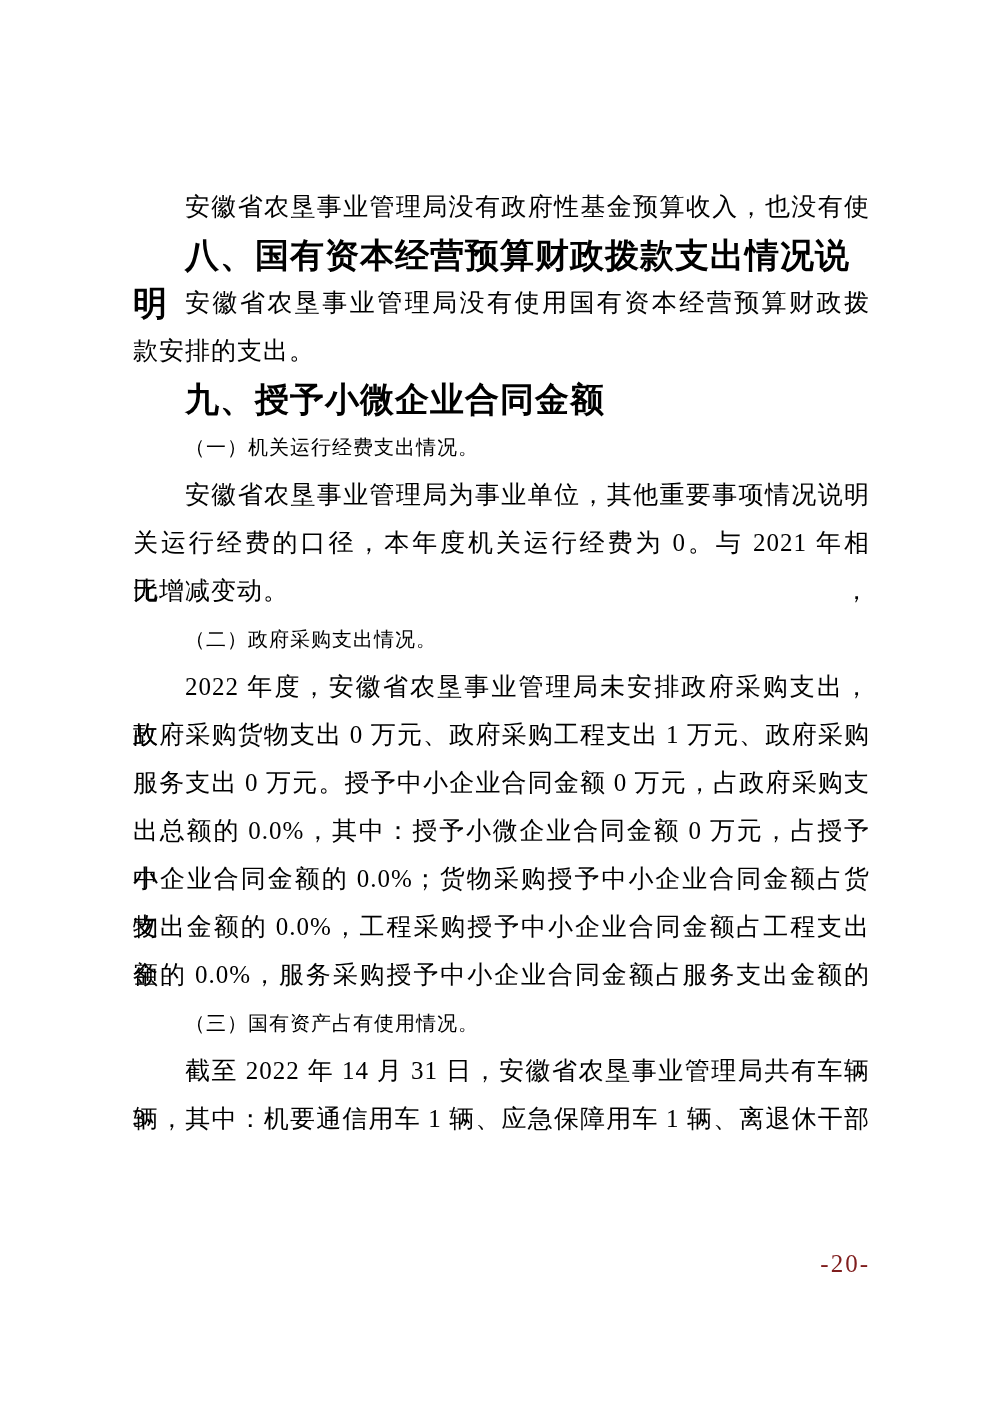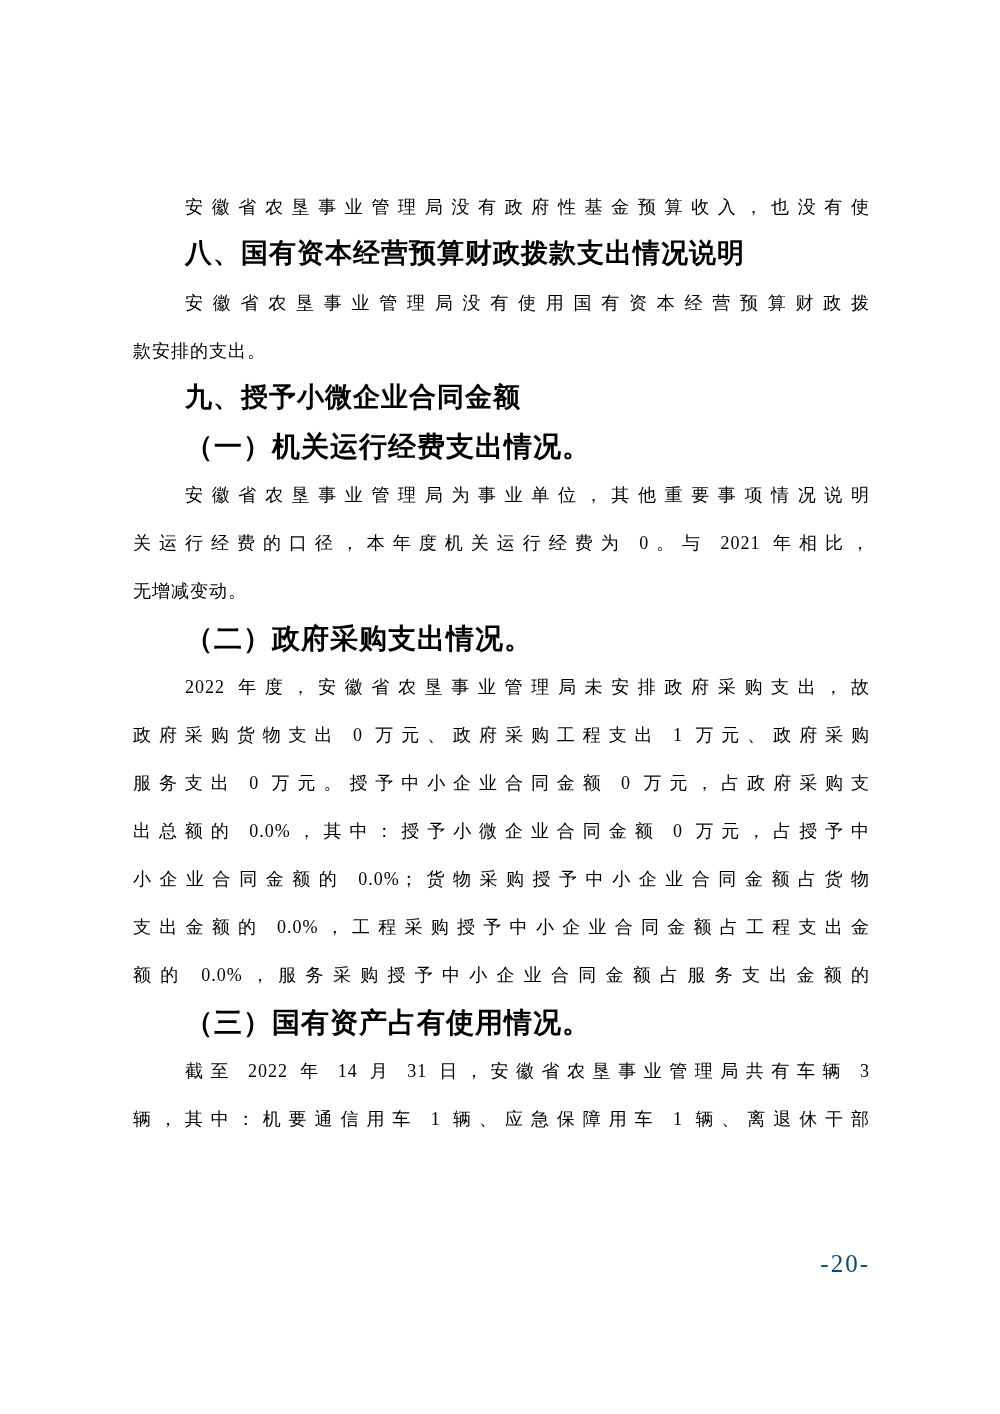--- a/index.html
+++ b/index.html
@@ -18,54 +18,54 @@
   }
   .content {
     position: absolute;
     left: 133px;
     top: 183px;
     width: 737px;
   }
   .line {
     height: 48px;
     line-height: 48px;
-    font-size: 18px;
+    font-size: 25px;
     letter-spacing: 1px;
     white-space: normal;
     overflow: visible;
   }
   .line.h1 {
-    font-size: 27px;
+    font-size: 34px;
     font-weight: 700;
-    font-family: Liberation Mono, monospace;
+    font-family: Liberation Sans, sans-serif;
     letter-spacing: 1px;
   }
   .line.h2 {
-    font-size: 28px;
-    font-weight: 700;
+    font-size: 20px;
+    font-weight: 400;
     font-family: "Liberation Serif", "DejaVu Serif", serif;
     letter-spacing: 1px;
   }
   .line.indent {
     text-indent: 52px;
   }
   .line.justify {
     text-align: justify;
     text-align-last: justify;
   }
   .page-number {
     position: absolute;
     top: 1240px;
     right: 130px;
     height: 48px;
     line-height: 48px;
     font-size: 25px;
     letter-spacing: 2px;
     font-family: "Liberation Serif", "DejaVu Serif", serif;
-    color: #0c4a6e;
+    color: #7f1d1d;
   }
 </style>
 </head>
 <body>
 
 <div class="page">
   <main class="content" id="content">
       <div class="line indent justify">安徽省农垦事业管理局没有政府性基金预算收入，也没有使</div>
       <div class="line h1 indent">八、国有资本经营预算财政拨款支出情况说明</div>
       <div class="line indent justify">安徽省农垦事业管理局没有使用国有资本经营预算财政拨</div>

